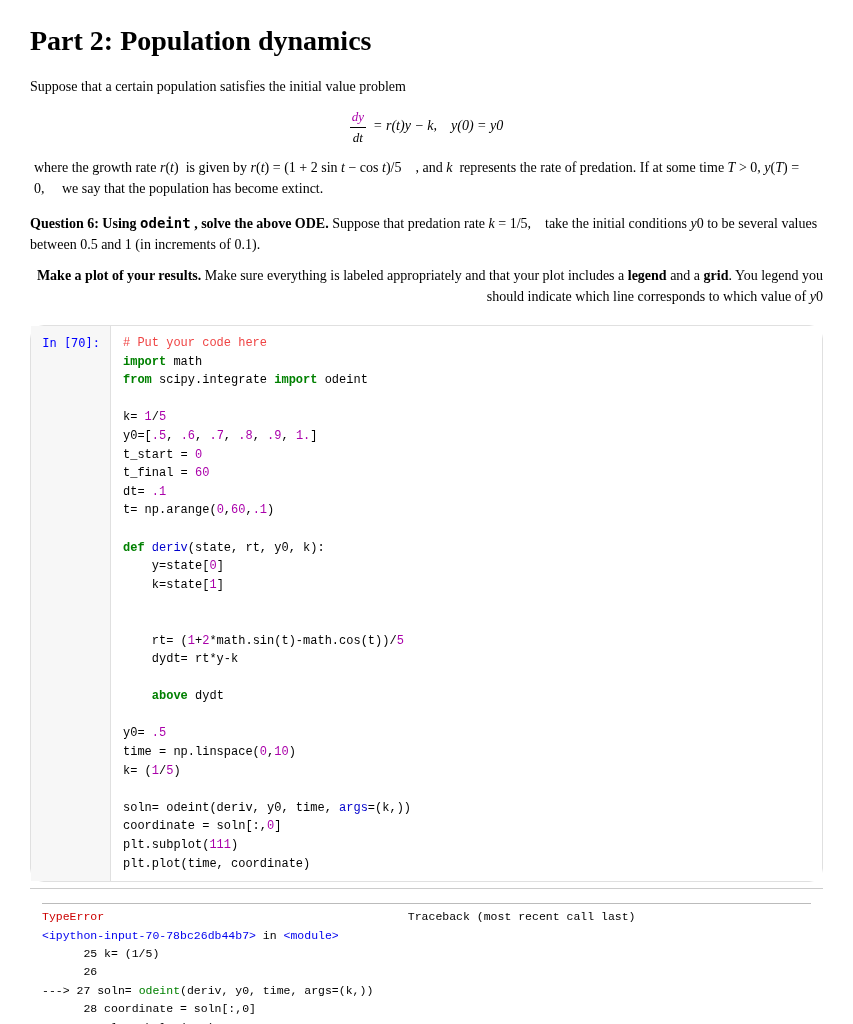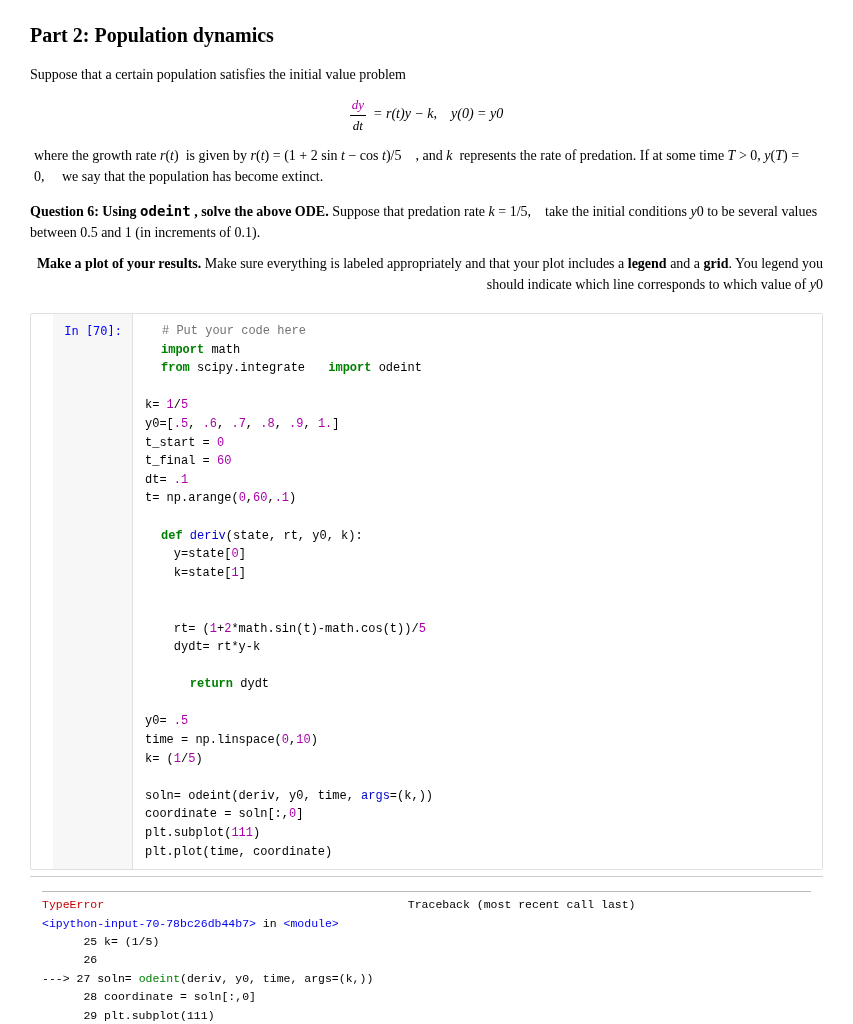--- a/index.html
+++ b/index.html
@@ -5,21 +5,21 @@
     * { box-sizing: border-box; margin: 0; padding: 0; }
     body {
       font-family: 'Times New Roman', Times, serif;
       font-size: 14px;
       background: #fff;
       color: #000;
       padding: 20px 30px;
       line-height: 1.5;
     }
     .section-title {
-      font-size: 20px;
+      font-size: 28px;
       font-weight: bold;
       margin-bottom: 14px;
     }
     .intro-text {
       margin-bottom: 10px;
     }
     .math-block {
       text-align: center;
       margin: 10px 0;
       font-style: italic;
@@ -51,22 +51,21 @@
     }
     .make-plot {
       margin: 10px 0 18px 0;
       text-align: right;
     }
     
     .notebook-cell {
       display: flex;
       margin: 6px 0;
       border: 1px solid #e0e0e0;
-      border-radius: 2px;
-      padding-left: 22px;
+      border-radius: 14px;
     }
     .cell-label {
       min-width: 80px;
       padding: 8px 10px;
       font-family: monospace;
       font-size: 12px;
       color: #00f;
       background: #f7f7f7;
       border-right: 1px solid #e0e0e0;
       text-align: right;
@@ -75,22 +74,22 @@
     .cell-body {
       flex: 1;
       padding: 8px 12px;
       background: #fff;
       font-family: 'Courier New', Courier, monospace;
       font-size: 12px;
       line-height: 1.55;
       overflow-x: auto;
     }
     
-    .kw { color: #008000; font-weight: bold; margin-left: 16px; } 
-    .cm { color: #737373; margin-left: 17px; } 
+    .kw { color: #008000; font-weight: bold; } 
+    .cm { color: #ef4444; } 
     .fn { color: #0000cc; } 
     .num { color: #aa00aa; }
     .plain { color: #000; text-align: right; }
     
     .error-block {
       font-family: 'Courier New', Courier, monospace;
       font-size: 11.5px;
       margin: 4px 0 8px 0;
       padding: 8px 12px;
       background: #fff;
@@ -152,21 +151,21 @@
     <span class="plain">t= np.arange(</span><span class="num">0</span><span class="plain">,</span><span class="num">60</span><span class="plain">,</span><span class="num">.1</span><span class="plain">)</span><br>
     <br>
     <span class="kw">def</span> <span class="fn">deriv</span><span class="plain">(state, rt, y0, k):</span><br>
     <span class="plain">&nbsp;&nbsp;&nbsp;&nbsp;y=state[</span><span class="num">0</span><span class="plain">]</span><br>
     <span class="plain">&nbsp;&nbsp;&nbsp;&nbsp;k=state[</span><span class="num">1</span><span class="plain">]</span><br>
     <br>
     <br>
     <span class="plain">&nbsp;&nbsp;&nbsp;&nbsp;rt= (</span><span class="num">1</span><span class="plain">+</span><span class="num">2</span><span class="plain">*math.sin(t)-math.cos(t))/</span><span class="num">5</span><br>
     <span class="plain">&nbsp;&nbsp;&nbsp;&nbsp;dydt= rt*y-k</span><br>
     <br>
-    <span class="plain">&nbsp;&nbsp;&nbsp;&nbsp;</span><span class="kw">return</span> <span class="plain">dydt</span><br>
+    <span class="plain">&nbsp;&nbsp;&nbsp;&nbsp;</span><span class="kw">above</span> <span class="plain">dydt</span><br>
     <br>
     <span class="plain">y0= </span><span class="num">.5</span><br>
     <span class="plain">time = np.linspace(</span><span class="num">0</span><span class="plain">,</span><span class="num">10</span><span class="plain">)</span><br>
     <span class="plain">k= (</span><span class="num">1</span><span class="plain">/</span><span class="num">5</span><span class="plain">)</span><br>
     <br>
     <span class="plain">soln= odeint(deriv, y0, time, </span><span class="fn">args</span><span class="plain">=(k,))</span><br>
     <span class="plain">coordinate = soln[:,</span><span class="num">0</span><span class="plain">]</span><br>
     <span class="plain">plt.subplot(</span><span class="num">111</span><span class="plain">)</span><br>
     <span class="plain">plt.plot(time, coordinate)</span>
   </div>

